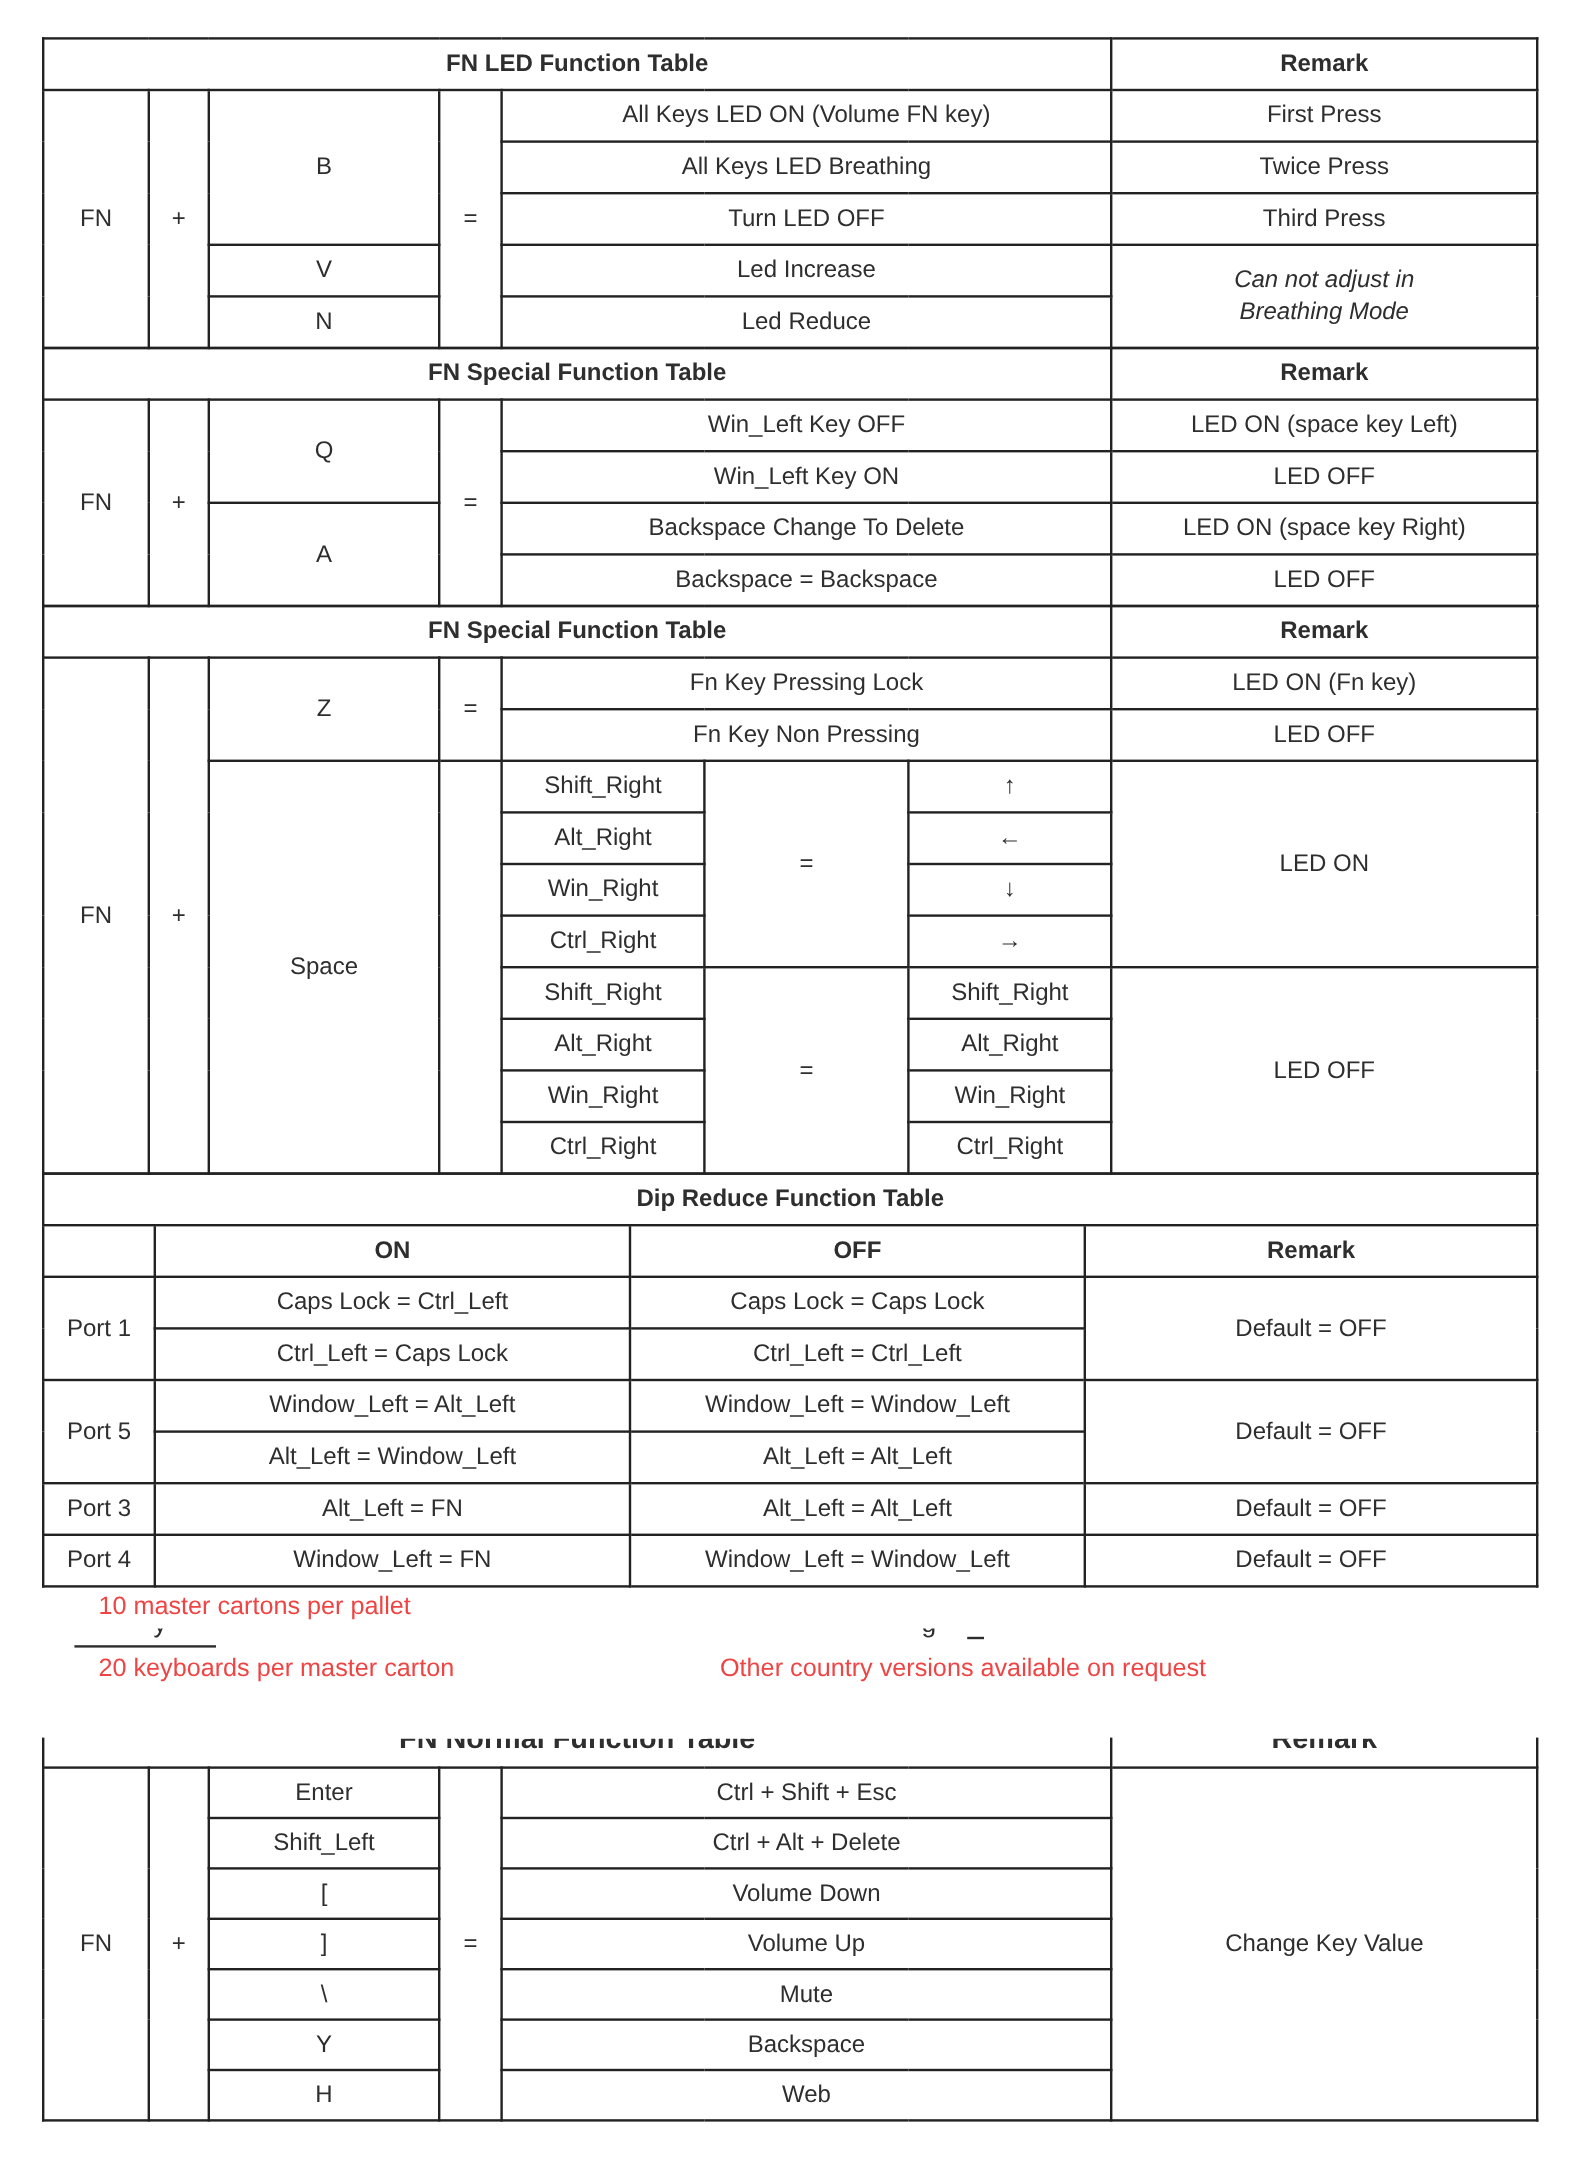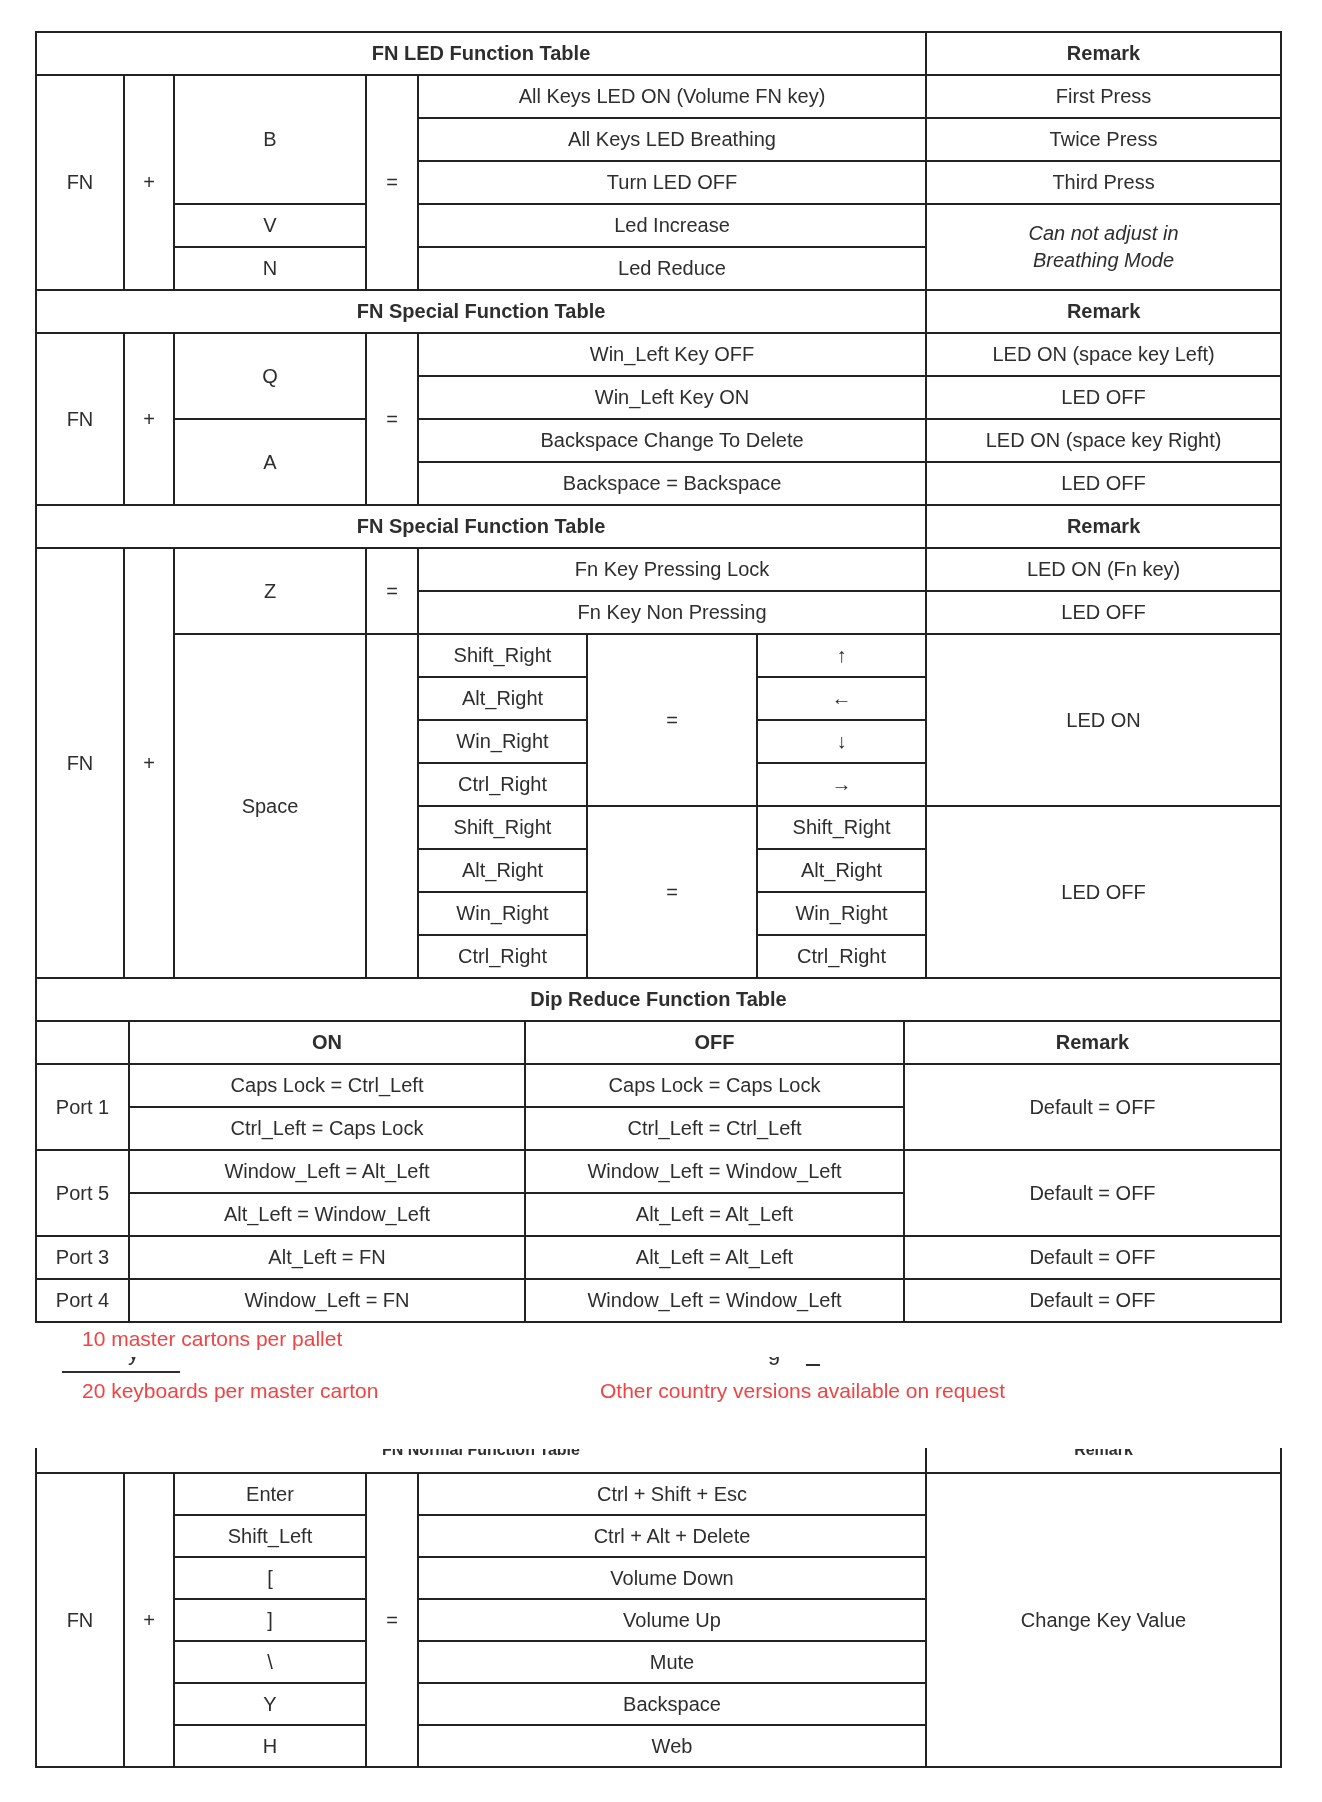--- a/index.html
+++ b/index.html
@@ -13,21 +13,21 @@
     font-size:20px;padding:0;overflow:hidden;white-space:nowrap;
   }
   td.wrap{white-space:normal;}
   .ttl{font-weight:bold;}
   .ra tr,.rb tr,.rc tr,.rd tr{height:43px;}
   .re tr{height:42px;}
   .re tr.hdr-row{height:25px;}
   .no-top{border-top:none;}
   .e-hdr{vertical-align:top;}
   .clip{height:14px;overflow:hidden;margin-top:1px;}
-  .clip span{display:block;font-weight:bold;font-size:16px;line-height:24px;margin-top:-11px;}
+  .clip span{display:block;font-weight:bold;font-size:24px;line-height:24px;margin-top:-11px;}
   .narrow{width:210px;margin:0 auto;line-height:1.35;font-style:italic;}
   .note{position:absolute;font-size:21px;color:#ef4444;}
   .frag-line{position:absolute;height:2px;background:#2e2e2e;}
   .frag-glyph{position:absolute;height:15px;overflow:hidden;width:22px;}
   .frag-glyph span{display:block;font-size:22px;line-height:22px;margin-top:-15px;}
 </style>
 </head>
 <body>
 
 <table class="ra" style="left:35px;top:31px;width:1245px;">

